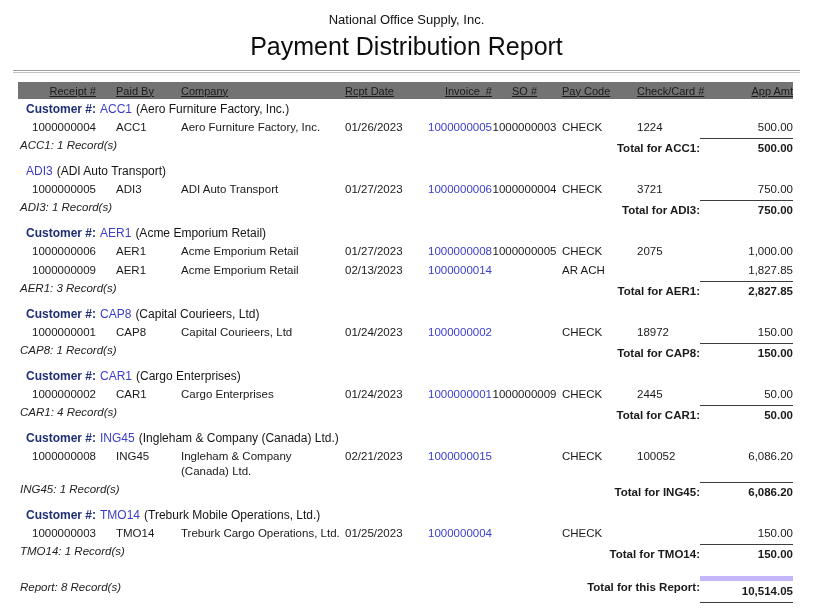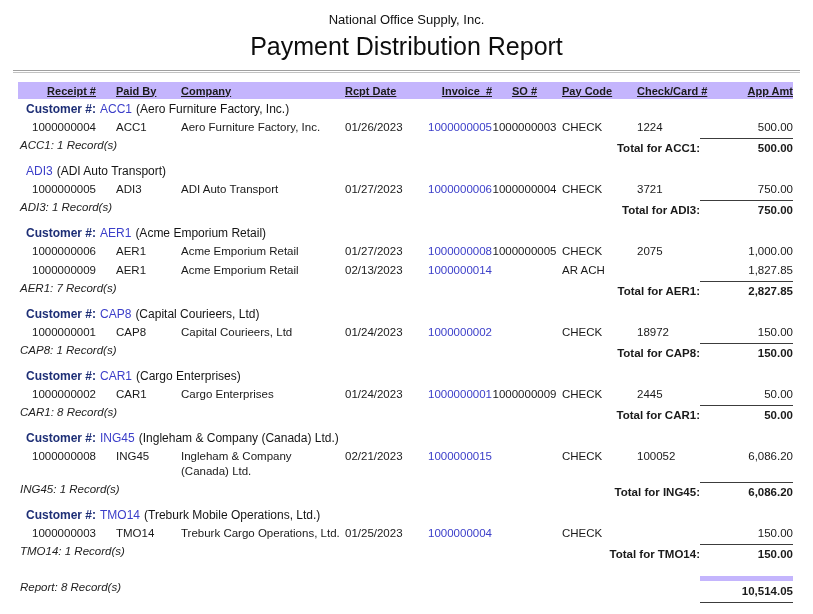--- a/index.html
+++ b/index.html
@@ -32,23 +32,23 @@
     border-top: 1px solid #9f9f9f;
     border-bottom: 1px solid #c2c2c2;
   }
 
   
   .table { margin: 9px 20px 0 18px; width: 775px; font-size: 11.5px; }
 
   .thead {
     display: flex;
     align-items: center;
-    background: #c4b5fd;
+    background: #737373;
     height: 17px;
-    font-weight: bold;
+    font-weight: normal;
     font-size: 11px;
   }
   .cell { flex: 0 0 auto; }
   .cell.h { text-decoration: underline; white-space: pre; }
 
   
   .c-receipt    { width: 78px;  text-align: right; }
   .c-paid_by    { width: 82px;  padding-left: 20px; }
   .c-company    { width: 164px; padding-left: 3px; }
   .c-rcpt_date  { width: 78px;  padding-left: 3px; }
@@ -201,21 +201,21 @@
               <div class="cell c-company">Acme Emporium Retail</div>
               <div class="cell c-rcpt_date">02/13/2023</div>
               <div class="cell c-invoice link">1000000014</div>
               <div class="cell c-so"></div>
               <div class="cell c-pay_code">AR ACH</div>
               <div class="cell c-check_card"></div>
               <div class="cell c-app_amt">1,827.85</div>
             </div>
           </div>
     <div class="total-row">
-      <span class="rec">AER1: 7 Record(s)</span>
+      <span class="rec">AER1: 3 Record(s)</span>
       <span class="spacer"></span>
       <span class="total-label">Total for AER1:</span>
       <span class="total-amt">2,827.85</span>
     </div>
   </section>
 
   <section class="group">
     <div class="group-header">
       <span class="cust-prefix">Customer #:</span><span class="cust-code">CAP8</span><span class="cust-name">(Capital Courieers, Ltd)</span>
     </div>
@@ -251,21 +251,21 @@
               <div class="cell c-company">Cargo Enterprises</div>
               <div class="cell c-rcpt_date">01/24/2023</div>
               <div class="cell c-invoice link">1000000001</div>
               <div class="cell c-so">1000000009</div>
               <div class="cell c-pay_code">CHECK</div>
               <div class="cell c-check_card">2445</div>
               <div class="cell c-app_amt">50.00</div>
             </div>
           </div>
     <div class="total-row">
-      <span class="rec">CAR1: 8 Record(s)</span>
+      <span class="rec">CAR1: 4 Record(s)</span>
       <span class="spacer"></span>
       <span class="total-label">Total for CAR1:</span>
       <span class="total-amt">50.00</span>
     </div>
   </section>
 
   <section class="group">
     <div class="group-header">
       <span class="cust-prefix">Customer #:</span><span class="cust-code">ING45</span><span class="cust-name">(Ingleham &amp; Company (Canada) Ltd.)</span>
     </div>
@@ -312,16 +312,17 @@
       <span class="spacer"></span>
       <span class="total-label">Total for TMO14:</span>
       <span class="total-amt">150.00</span>
     </div>
   </section>
 </div>
 
     <div class="report-footer">
       <span class="rec">Report: 8 Record(s)</span>
       <span class="spacer"></span>
+      <span class="total-label">Total for this Report:</span>
       <span class="total-amt grand">10,514.05</span>
     </div>
   </div>
 </div>
 
 </body></html>

